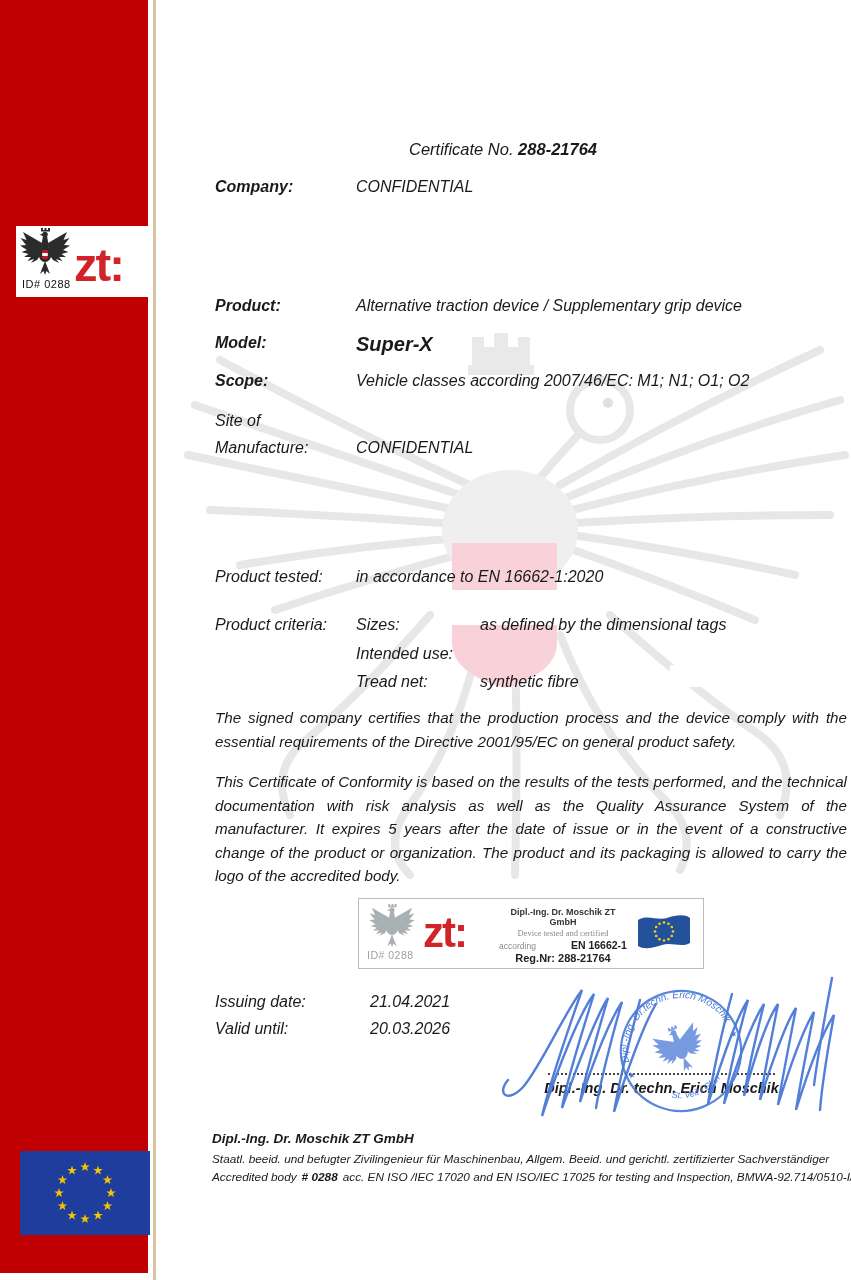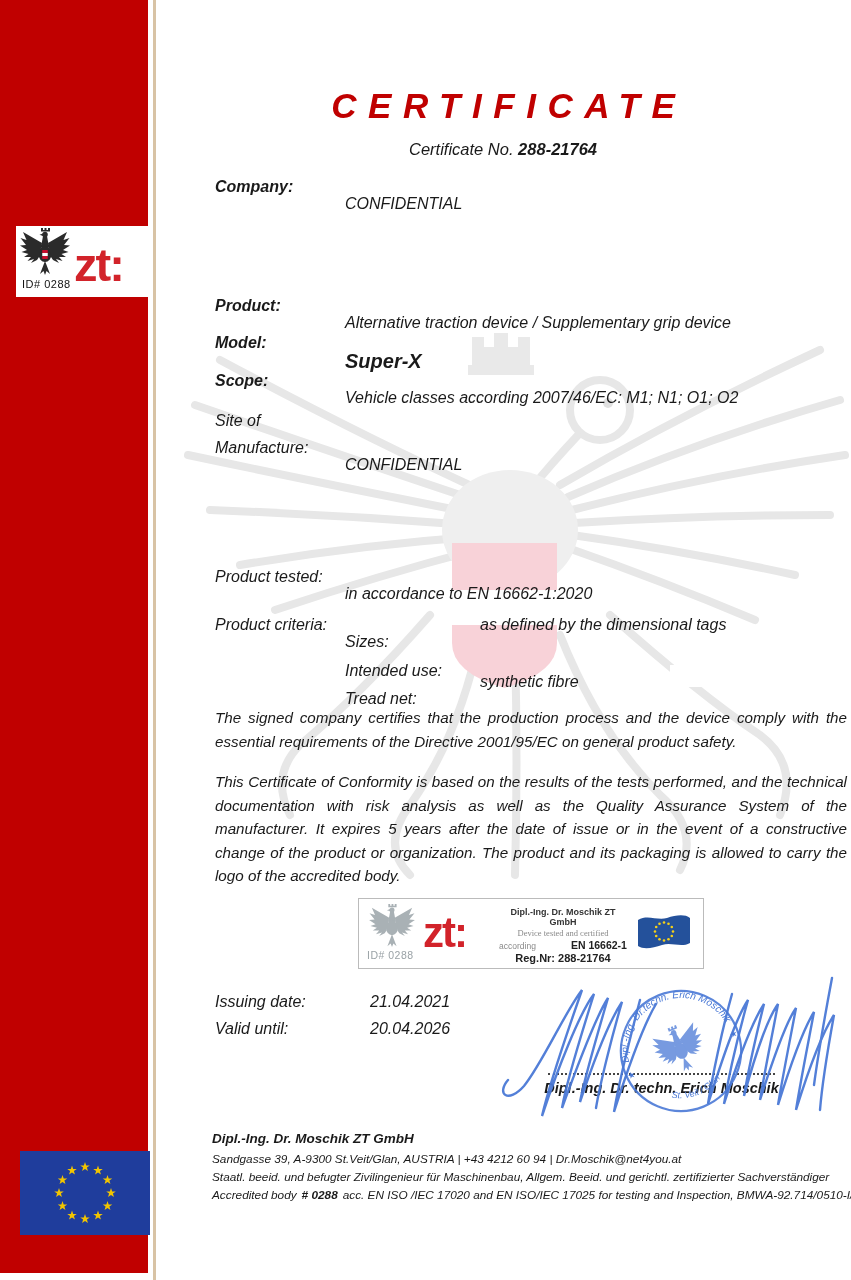--- a/index.html
+++ b/index.html
@@ -19,21 +19,21 @@
   .content{position:absolute;left:0;top:0;width:851px;height:1280px;z-index:1;}
   
   .title{position:absolute;left:155px;top:86px;width:696px;text-align:center;font-size:35px;
          font-weight:700;color:#c00000;letter-spacing:.33em;padding-left:.33em;box-sizing:border-box;}
   .certno{position:absolute;left:155px;top:140px;width:696px;text-align:center;font-size:16.5px;}
   .b{font-weight:700;}
   
   .fl{position:absolute;font-size:16px;white-space:nowrap;}
   .lab{left:215px;font-weight:700;}
   .lab2{left:215px;}
-  .v1{left:345px;margin-top:17px;}
+  .v1{left:356px;}
   .v2{left:480px;}
   .paras{position:absolute;left:215px;width:632px;font-size:15.2px;line-height:1.55;text-align:justify;}
   
   .badge{position:absolute;left:358px;top:898px;width:344px;height:69px;background:#fff;
          border:1px solid #bbb;font-style:normal;}
   .badge svg.eagle{position:absolute;left:10px;top:5px;width:46px;height:44px;}
   .badge .idtext{position:absolute;left:8px;top:50px;font-size:10.5px;color:#9aa2a6;letter-spacing:.5px;}
   .badge .zt{position:absolute;left:64px;top:13px;font-size:42px;}
   .badge .tb{position:absolute;left:138px;top:8px;width:132px;text-align:center;color:#8a8a8a;}
   .badge .tb .l1{font-size:9px;font-weight:700;color:#333;}
@@ -124,21 +124,20 @@
     <ellipse cx="330" cy="215" rx="68" ry="60" fill="#efefef"></ellipse>
     <g>
       <path d="M272,228 h105 v100 q0,30 -52.5,45 q-52.5,-15 -52.5,-45 z" fill="#f8d2d8"></path>
       <rect x="272" y="275" width="105" height="35" fill="#ffffff"></rect>
     </g>
     <rect x="490" y="350" width="72" height="22" fill="#ffffff"></rect>
   </svg>
 
   <div class="content">
 
-    <div class="title">CERTIFICATE</div>
     <div class="certno">
       <span>Certificate No.</span>
       <span class="b">288-21764</span>
     </div>
 
     <div class="fl lab" style="top:178px">Company:</div>
     <div class="fl v1" style="top:178px">CONFIDENTIAL</div>
 
     <div class="fl lab" style="top:297px">Product:</div>
     <div class="fl v1" style="top:297px">Alternative traction device / Supplementary grip device</div>
@@ -199,21 +198,21 @@
             <circle cx="21.2" cy="15" r="1.3"></circle>
             <circle cx="24.5" cy="11.7" r="1.3"></circle>
         </g>
       </svg>
     </div>
 
     <div class="dates">
       <div class="fl lab2" style="top:993px">Issuing date:</div>
       <div class="fl" style="left:370px;top:993px">21.04.2021</div>
       <div class="fl lab2" style="top:1020px">Valid until:</div>
-      <div class="fl" style="left:370px;top:1020px">20.04.2026</div>
+      <div class="fl" style="left:370px;top:1020px">20.03.2026</div>
     </div>
 
     <div class="sigline"></div>
     <div class="signame">Dipl.-Ing.  Dr. techn. Erich Moschik</div>
 
     <svg class="sigsvg" viewBox="0 0 371 170">
       <g transform="rotate(-22 201 91)">
         <circle cx="201" cy="91" r="60" fill="none" stroke="#4a79d6" stroke-width="2.2" opacity=".9"></circle>
         <use href="#eagle" transform="translate(176,65) scale(0.5)" fill="#4a79d6" opacity=".75"></use>
         <text font-size="10" fill="#4a79d6" font-family="Liberation Sans, sans-serif">
@@ -228,21 +227,20 @@
       <g fill="none" stroke="#4a79d6" stroke-width="2.4" stroke-linecap="round" opacity=".95">
         <path d="M28,120 C16,134 28,144 44,126 C62,104 86,50 102,30 C88,70 68,130 62,156 C78,108 100,52 114,34 C102,72 86,124 82,148 C98,104 116,56 128,38 C118,72 104,120 100,142 C114,100 130,60 142,42 C132,76 120,124 116,148"></path>
         <path d="M160,40 C150,78 138,128 134,152 C148,108 164,64 176,44"></path>
         <path d="M252,34 C242,70 232,118 228,144 C242,100 256,58 268,40 C258,76 248,120 244,144 C258,100 272,62 284,44 C276,76 268,112 264,136 C276,92 288,58 298,44 C292,76 284,115 280,140 C294,96 306,62 316,48 C310,80 302,120 298,145 C312,100 324,68 334,52 C328,84 320,124 316,150 C330,105 344,70 354,55 C348,88 342,125 340,150"></path>
         <path d="M352,18 C346,50 338,95 334,125"></path>
       </g>
     </svg>
 
     <div class="footer">
       <div class="f1">Dipl.-Ing. Dr. Moschik ZT GmbH</div>
-      <div>Sandgasse 39, A-9300 St.Veit/Glan, AUSTRIA | +43 4212 60 94 | Dr.Moschik@net4you.at</div>
       <div>Staatl. beeid. und befugter Zivilingenieur für Maschinenbau, Allgem. Beeid. und gerichtl. zertifizierter Sachverständiger</div>
       <div>
         <span class="sp">Accredited body</span><span class="b sp"># 0288</span><span>acc. EN ISO /IEC 17020 and EN ISO/IEC 17025 for testing and Inspection, BMWA-92.714/0510-I/12/2008</span>
       </div>
     </div>
 
   </div>
 
   <svg class="euflag" viewBox="0 0 130 84">
     <rect x="0" y="0" width="130" height="84" fill="#1f3d9c"></rect>

